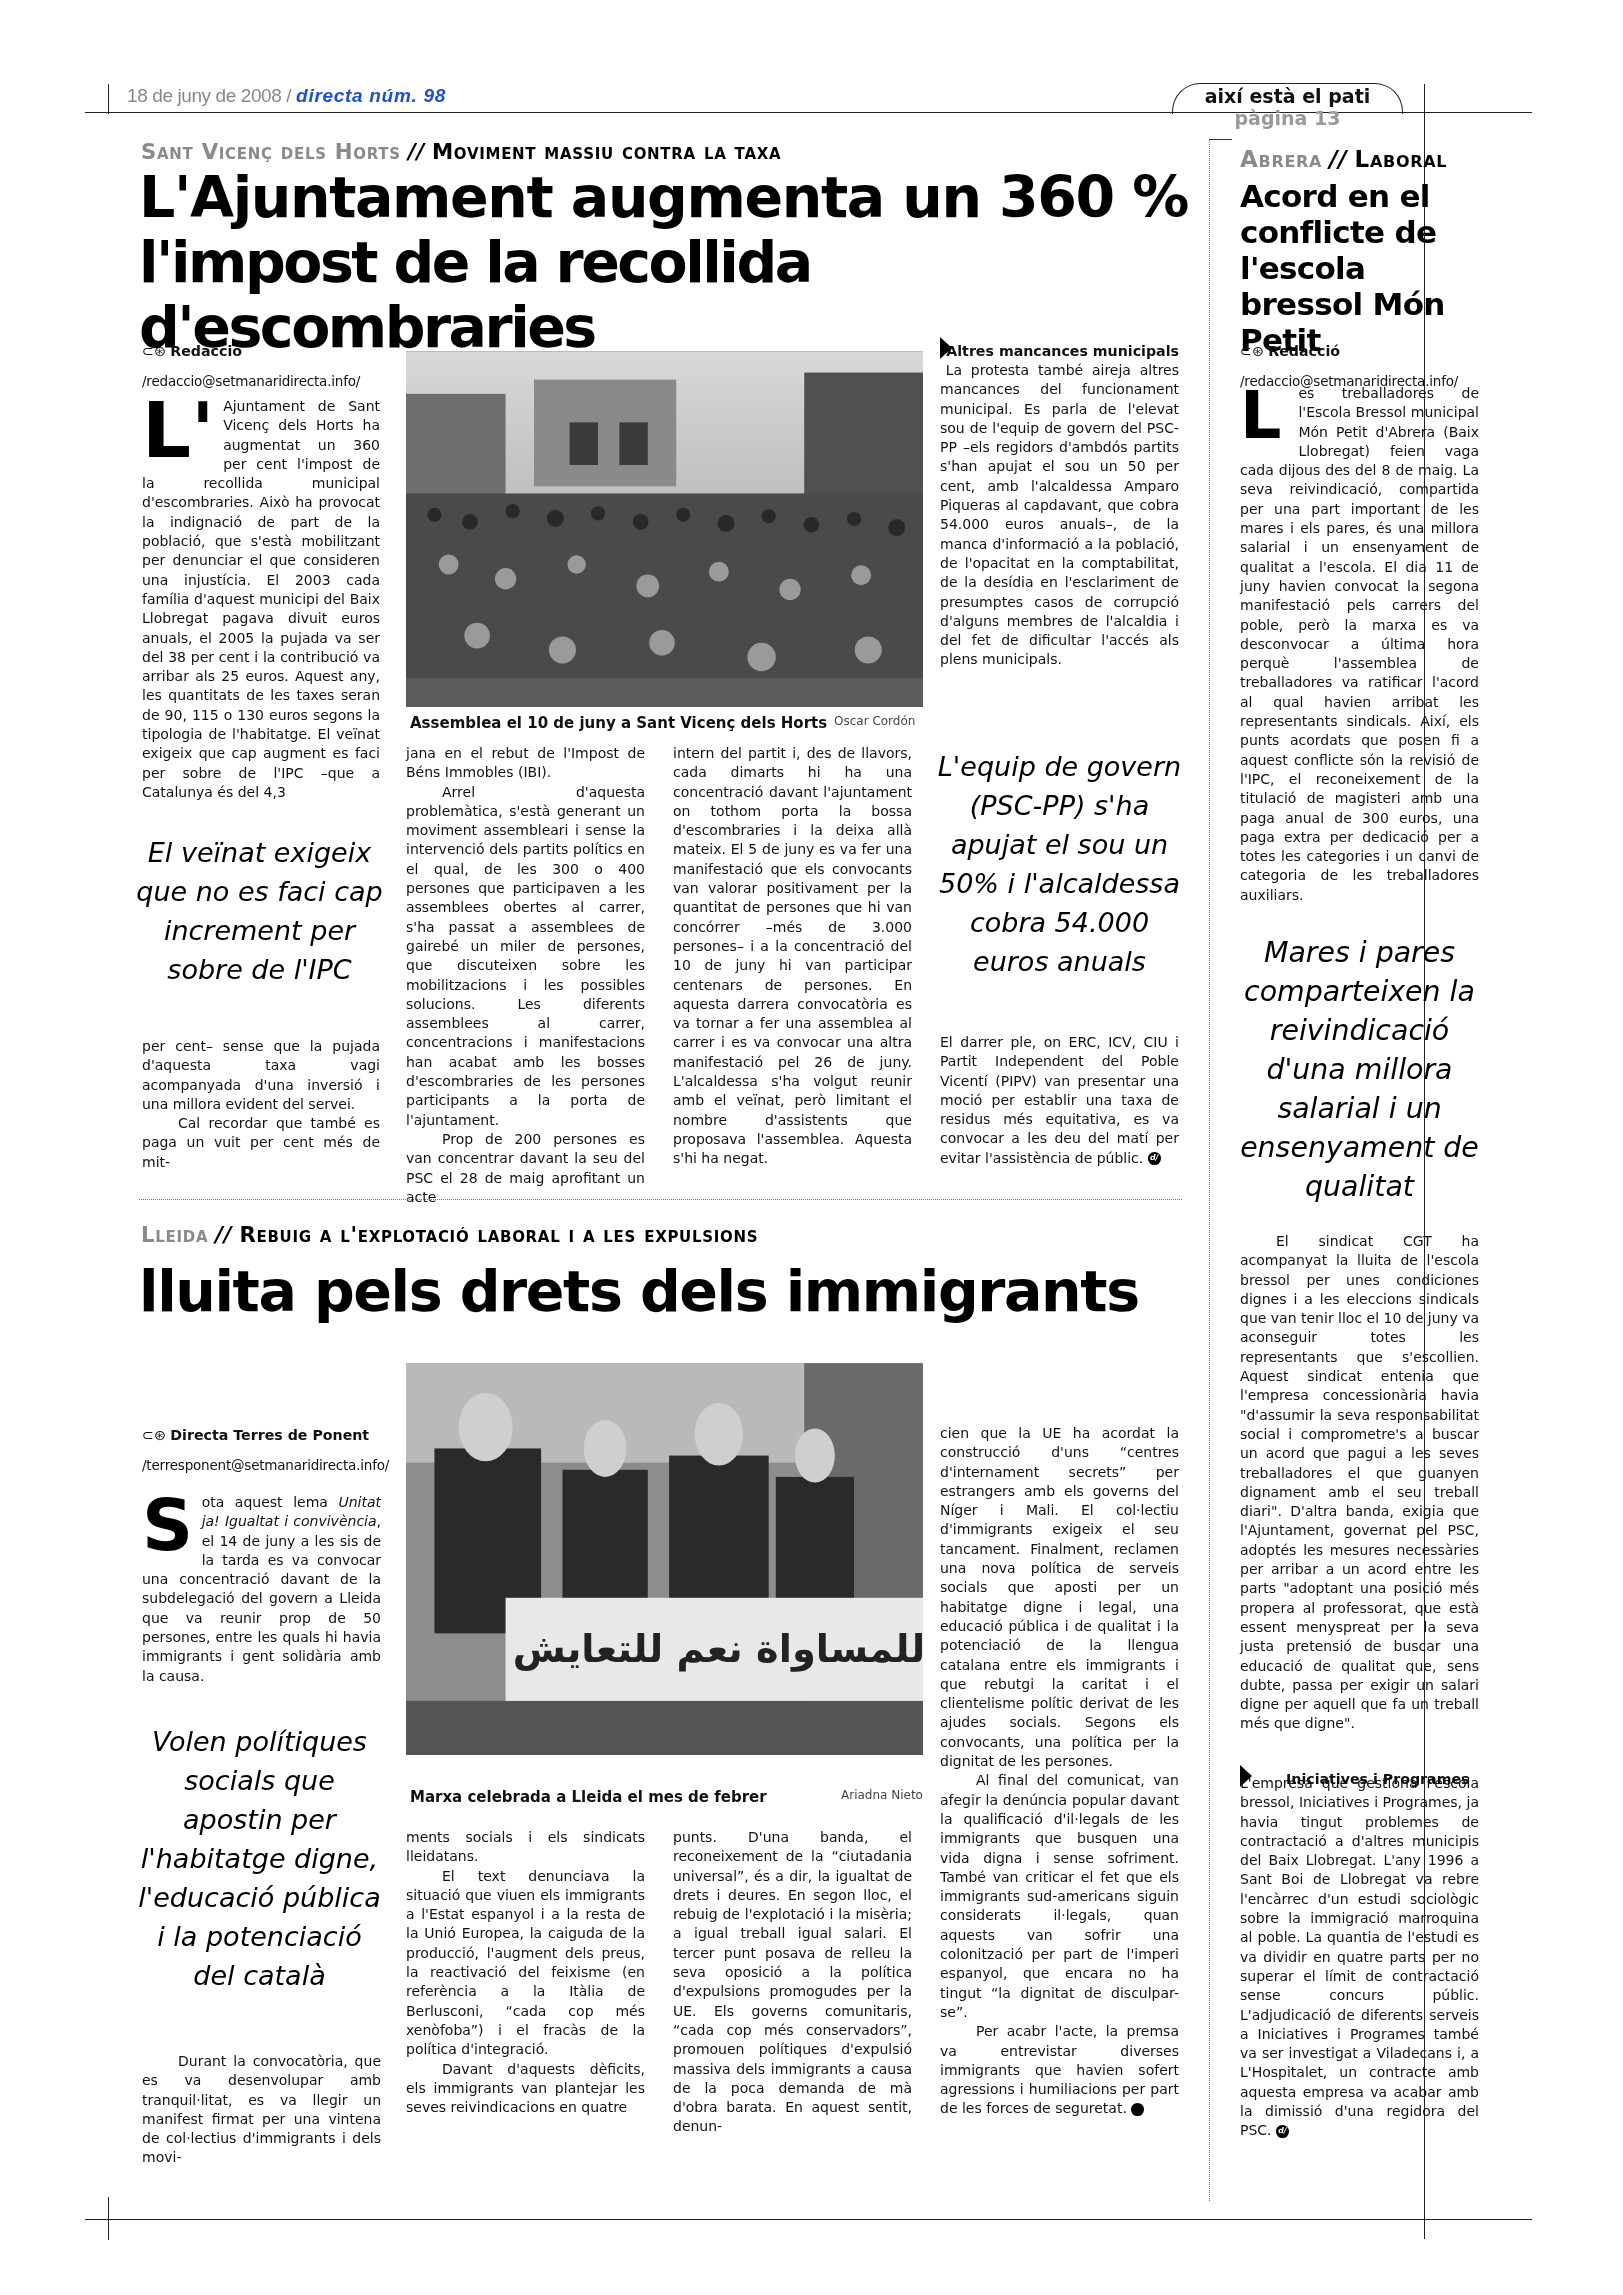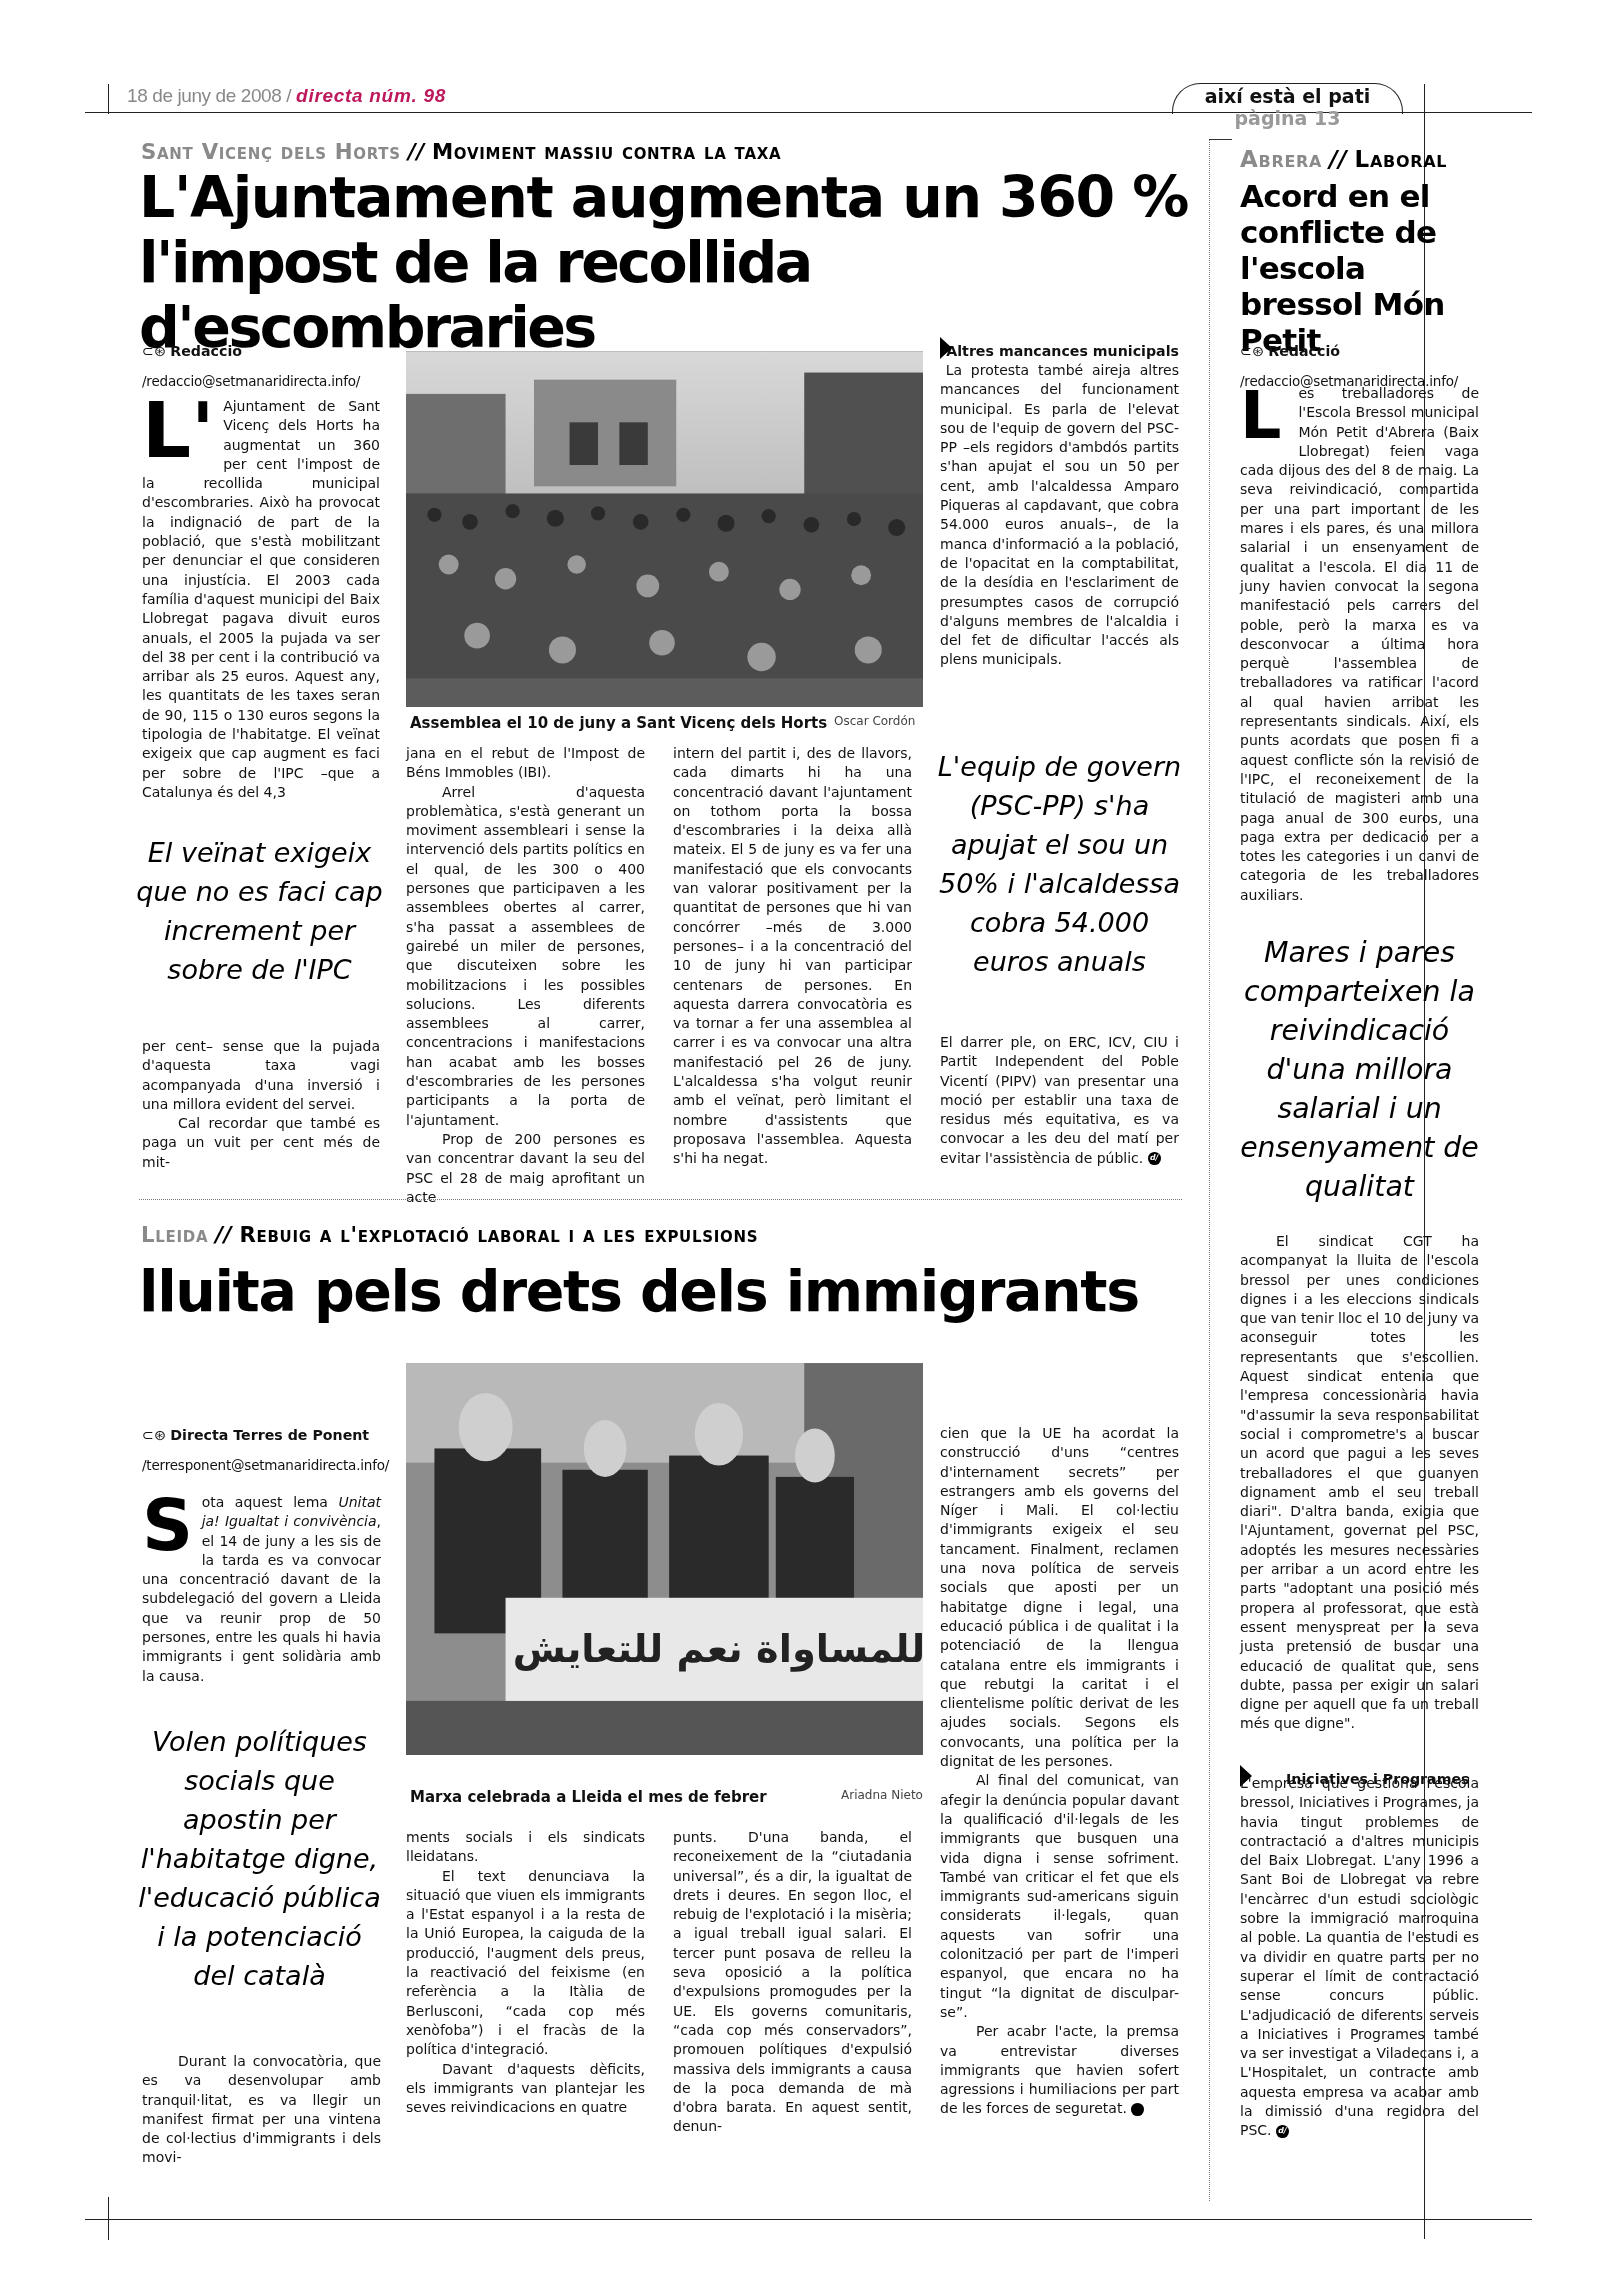--- a/index.html
+++ b/index.html
@@ -5,21 +5,21 @@
   html, body { margin: 0; padding: 0; background: #fff; }
   body { width: 1623px; height: 2295px; position: relative; overflow: hidden;
          font-family: "DejaVu Sans", sans-serif; color: #111; }
   .abs { position: absolute; }
   .rule-h { position: absolute; height: 1.4px; background: #222; }
   .rule-v { position: absolute; width: 1.4px; background: #222; }
   .dotted-h { position: absolute; border-top: 1.4px dotted #777; height: 0; }
   .dotted-v { position: absolute; border-left: 1.4px dotted #777; width: 0; }
 
   .hdr-date { font-family: "Liberation Sans", sans-serif; font-size: 19px; color: #888; letter-spacing: -0.4px; }
-  .hdr-date b { color: #be185d; font-style: italic; font-weight: 900; letter-spacing: 0.7px; }
+  .hdr-date b { color: #1d4ed8; font-style: italic; font-weight: 900; letter-spacing: 0.7px; }
   .hdr-tab { border: 1.4px solid #222; border-bottom: none; border-radius: 28.4px 28.4px 0 0;
              font-size: 19px; font-weight: bold; padding: 1.4px 0 0; text-align: center; }
   .hdr-tab .pg { color: #999; }
 
   .kicker { font-family: "DejaVu Sans", sans-serif; font-weight: bold; font-size: 21.3px; letter-spacing: 0.7px; font-variant: small-caps; }
   .kicker .place { color: #8a8a8a; }
   .kicker .sep { color: #000; font-style: italic; margin: 0 7.1px; }
   .kicker .topic { color: #000; }
 
   .headline { font-family: "DejaVu Sans", sans-serif; font-weight: bold; color: #000; letter-spacing: -1.4px; line-height: 1.14; }

